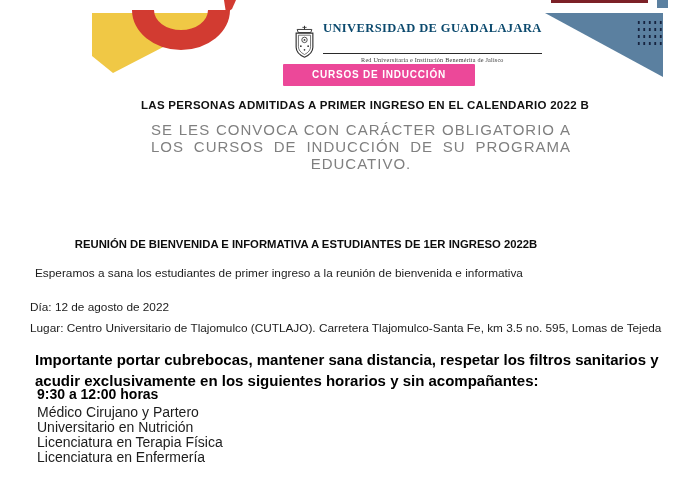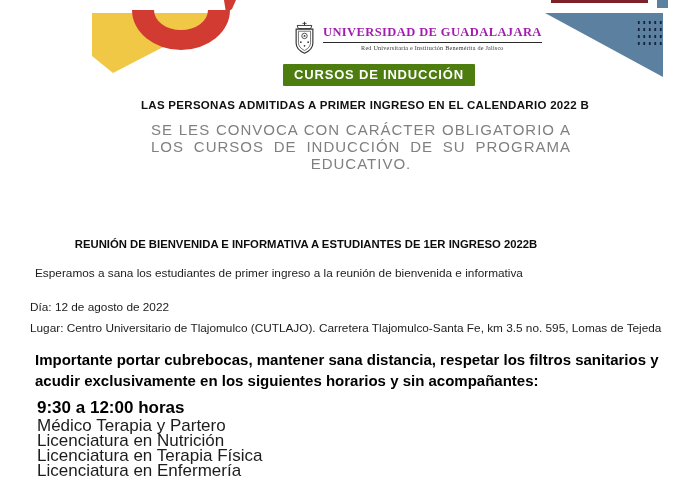--- a/index.html
+++ b/index.html
@@ -19,32 +19,32 @@
     left:635px; top:18px; width:27px; height:27px;
     background-image: radial-gradient(circle, #16233f 1.1px, transparent 1.35px);
     background-size: 5.5px 7px; background-position: 1px 1px;
   }
 
   
   .logo { left:293px; top:21px; display:flex; align-items:center; gap:7px; }
   .logo-text { text-align:center; }
   .logo-title {
     font-family:"Liberation Serif", serif; font-weight:bold; font-size:12.5px;
-    letter-spacing:0.4px; color:#a21caf; white-space:nowrap;
-    border-bottom:1.2px solid #2a2a2a; padding-bottom:2px;
+    letter-spacing:0.4px; color:#0c4a6e; white-space:nowrap;
+    border-bottom:1.2px solid #2a2a2a; padding-bottom:17px;
   }
   .logo-subtitle {
     font-family:"Liberation Serif", serif; font-size:6.2px; color:#3a3a3a;
     margin-top:1.5px; white-space:nowrap; letter-spacing:0.2px;
   }
 
   
   .banner {
-    left:283px; top:64px; width:192px; height:22px; background:#4d7c0f;
-    color:#ffffff; font-weight:bold; font-size:13px; letter-spacing:0.8px;
+    left:283px; top:64px; width:192px; height:22px; background:#ec4899;
+    color:#ffffff; font-weight:bold; font-size:10px; letter-spacing:0.8px;
     text-align:center; line-height:22px; border-radius:1px; white-space:nowrap;
   }
 
   .h1 {
     left:15px; top:99px; width:700px; text-align:center;
     font-weight:bold; font-size:11.5px; letter-spacing:0.3px; color:#111111;
     white-space:nowrap;
   }
   .p-gray {
     left:151px; width:420px; color:#808080; font-size:15px;
@@ -60,21 +60,21 @@
   }
 
   .body-line { font-size:11.8px; color:#1c1c1c; white-space:nowrap; }
   .intro { left:35px; top:266px; }
   .date-line { left:30px; top:300px; }
   .location-line { left:30px; top:321px; }
   .notice {
     left:35px; top:349px; width:650px; font-size:15px; font-weight:bold;
     color:#000000; line-height:21px; white-space:normal;
   }
-  .schedule { left:37px; top:400px; font-size:17px; line-height:15px; color:#1c1c1c; }
+  .schedule { left:37px; top:387px; font-size:14px; line-height:15px; color:#1c1c1c; }
   .schedule-time { font-weight:bold; color:#000000; margin-bottom:3px; }
 </style>
 </head>
 <body>
 
 <div class="page">
 
   <svg class="abs left-graphic" viewBox="0 0 152 76">
     <path d="M7 13 L144 13 L28 73 L7 56 Z" fill="#f0c845"></path>
     <path d="M47 10 A49 40 0 0 0 145 10 L123 10 A27 20 0 0 1 69 10 Z" fill="#d23b31"></path>
@@ -113,19 +113,19 @@
   <div class="abs p-gray p1">SE LES CONVOCA CON CARÁCTER OBLIGATORIO A LOS CURSOS DE INDUCCIÓN DE SU PROGRAMA EDUCATIVO.</div>
 
   <div class="abs h2">REUNIÓN DE BIENVENIDA E INFORMATIVA A ESTUDIANTES DE 1ER INGRESO 2022B</div>
   <div class="abs body-line intro">Esperamos a sana los estudiantes de primer ingreso a la reunión de bienvenida e informativa</div>
   <div class="abs body-line date-line">Día: 12 de agosto de 2022</div>
   <div class="abs body-line location-line">Lugar: Centro Universitario de Tlajomulco (CUTLAJO). Carretera Tlajomulco-Santa Fe, km 3.5 no. 595, Lomas de Tejeda</div>
   <div class="abs notice">Importante portar cubrebocas, mantener sana distancia, respetar los filtros sanitarios y acudir exclusivamente en los siguientes horarios y sin acompañantes:</div>
 
   <div class="abs schedule">
     <div class="schedule-time">9:30 a 12:00 horas</div>
-    <div class="schedule-program">Médico Terapia y Partero</div>
-    <div class="schedule-program">Licenciatura en Nutrición</div>
+    <div class="schedule-program">Médico Cirujano y Partero</div>
+    <div class="schedule-program">Universitario en Nutrición</div>
     <div class="schedule-program">Licenciatura en Terapia Física</div>
     <div class="schedule-program">Licenciatura en Enfermería</div>
   </div>
 
 </div>
 
 </body></html>

